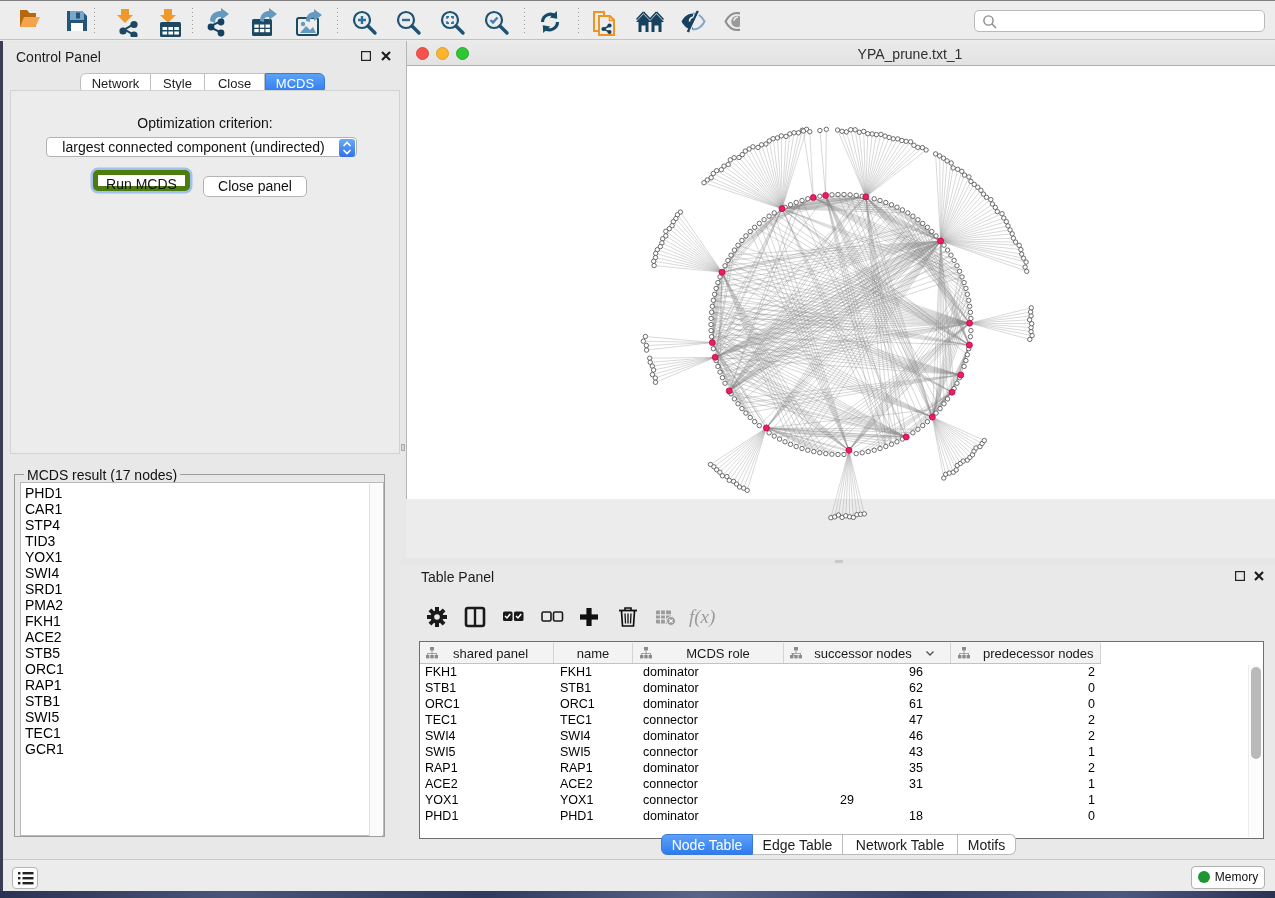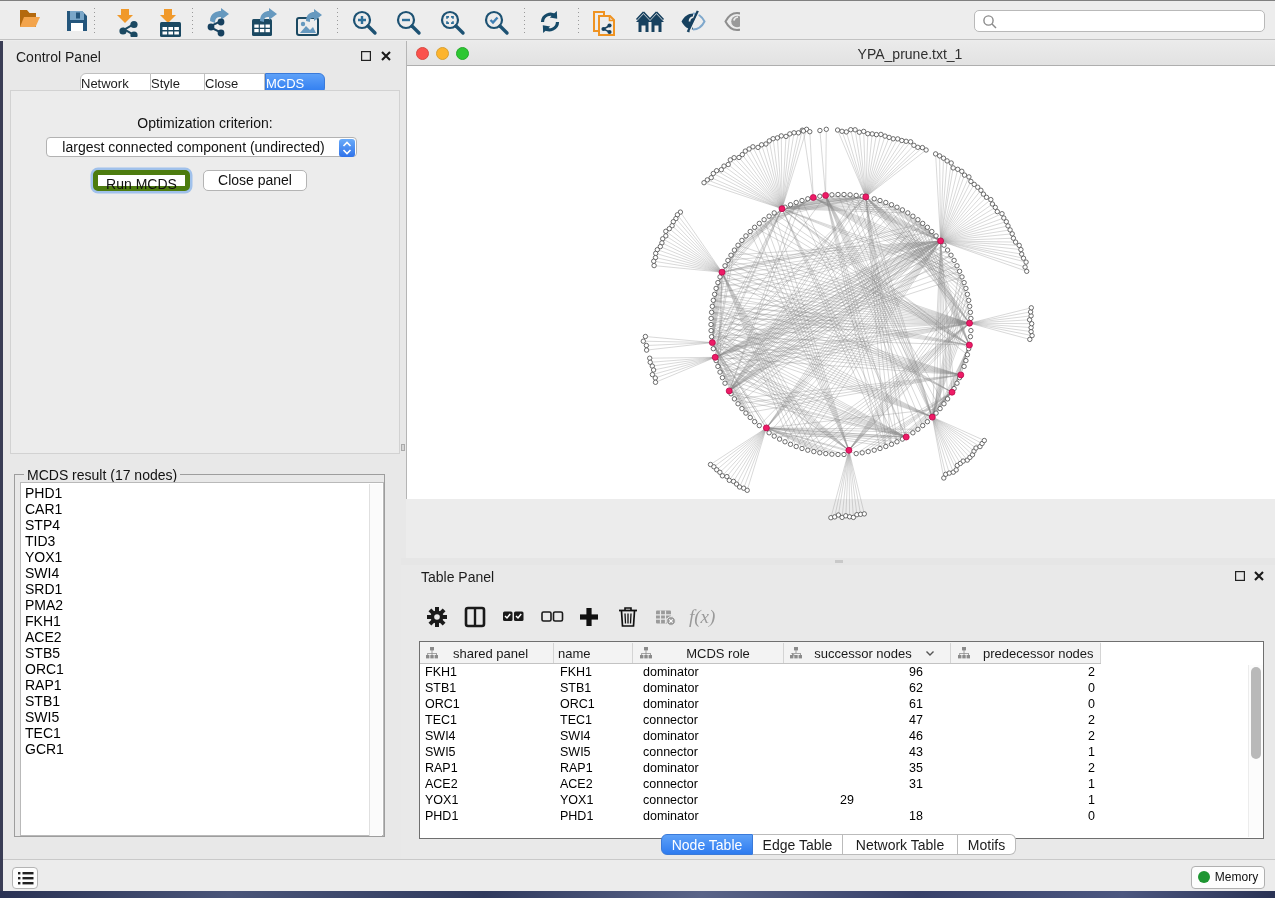--- a/index.html
+++ b/index.html
@@ -5,29 +5,29 @@
 .abs{position:absolute}
 #topline{left:0;top:0;width:1275px;height:1px;background:#808080}
 #toolbar{left:0;top:1px;width:1275px;height:39px;background:#ededed;border-bottom:1px solid #c2c2c2}
 .sep{position:absolute;top:7px;height:27px;width:1px;background-image:linear-gradient(#9a9a9a 34%,rgba(0,0,0,0) 0%);background-size:1px 4px}
 #searchbox{position:absolute;left:974px;top:9px;width:291px;height:22px;background:#fff;border:1px solid #b9b9b9;border-radius:5px}
 #ctrlpanel{left:3px;top:41px;width:397px;height:818px;background:#e8e8e8}
 #leftsliver{left:0;top:41px;width:3px;height:857px;background:#3a3d55}
 .paneltitle{font-size:14px;color:#1c1c1c}
 .winbtn{position:absolute;width:10px;height:10px}
 .tabrow{position:absolute;left:77px;top:32px;height:21px;font-size:13px}
-.tab{position:absolute;top:0;height:21px;background:#fff;border:1px solid #c0c0c0;color:#1c1c1c;text-align:left;line-height:20px}
+.tab{position:absolute;top:0;height:21px;background:#fff;border:1px solid #c0c0c0;color:#1c1c1c;text-align:center;line-height:20px}
 .tabsel{background:linear-gradient(#5ea1f8,#2d7bf0);border:1px solid #3a7ad9;color:#fff}
 #cpcontent{left:7px;top:49px;width:390px;height:364px;background:#ececec;border:1px solid #d2d2d2;border-radius:0}
 #optlabel{left:0;top:24px;width:388px;text-align:center;font-size:14px;color:#111}
 #combo{left:35px;top:46px;width:311px;height:20px;background:#fff;border:1px solid #b2b2b2;border-radius:4px;font-size:14px;color:#111;text-align:center;line-height:18px;padding-right:16px}
 #combobtn{right:1px;top:1px;width:16px;height:18px;border-radius:3px;background:linear-gradient(#6aabf9,#2f72ea)}
 .btn{position:absolute;height:21px;background:#fff;border:1px solid #b4b4b4;border-radius:5px;font-size:14px;color:#111;text-align:center;line-height:19px}
 #runbtn{left:82px;top:79px;width:97px;border:5px solid #4d7c0f;box-shadow:0 0 0 2.5px rgba(110,165,235,.6)}
-#closebtn{left:192px;top:79px;width:104px}
+#closebtn{left:192px;top:85px;width:104px}
 #mcdsbox{left:11px;top:433px;width:371px;height:363px;border:1px solid #9d9d9d}
 #mcdslabel{left:9px;top:-8px;background:#e8e8e8;padding:0 3px;font-size:14px;color:#111}
 #mcdslist{left:5px;top:7px;width:364px;height:354px;background:#fff;border:1px solid #b9b9b9;font-size:14px;color:#000}
 #mcdslist .li{height:16px;line-height:16px;padding-left:4px}
 #mcdstrack{right:1px;top:1px;width:13px;height:352px;background:#fbfbfb;border-left:1px solid #e0e0e0}
 #vsplit{left:400px;top:41px;width:6px;height:818px;background:#e8e8e8}
 #netframe{left:406px;top:41px;width:869px;height:458px;background:#fff;border-left:1px solid #b5b5b5}
 #nettitle{left:0;top:0;width:868px;height:25px;background:linear-gradient(#ebebeb,#e2e2e2);border-bottom:1px solid #aeaeae}
 .tl{position:absolute;top:6px;width:13px;height:13px;border-radius:50%}
 #nettitletext{left:0;top:5px;width:1006px;text-align:center;font-size:14px;color:#2f2f2f}
@@ -1197,21 +1197,21 @@
    <svg class="abs" style="left:6px;top:5px" width="12" height="12" viewBox="0 0 12 12">
           <g fill="#8a8a8a">
             <rect x="4" y="0" width="4" height="3.4"></rect>
             <rect x="0" y="8" width="3.4" height="3.4"></rect>
             <rect x="4.3" y="8" width="3.4" height="3.4"></rect>
             <rect x="8.6" y="8" width="3.4" height="3.4"></rect>
             <path d="M5.6 3 H6.4 V6 H5.6 Z M1.3 6 H10.8 V6.8 H1.3 Z M1.3 6 H2.1 V8.4 H1.3 Z M5.6 6 H6.4 V8.4 H5.6 Z M10 6 H10.8 V8.4 H10 Z"></path>
           </g>
         </svg>
    <div class="hlab" style="left:33px;width:70px;text-align:center">shared panel</div>
-   <div class="hlab" style="left:138px;width:70px;">name</div>
+   <div class="hlab" style="left:138px;width:70px;text-align:center">name</div>
    <svg class="abs" style="left:220px;top:5px" width="12" height="12" viewBox="0 0 12 12">
           <g fill="#8a8a8a">
             <rect x="4" y="0" width="4" height="3.4"></rect>
             <rect x="0" y="8" width="3.4" height="3.4"></rect>
             <rect x="4.3" y="8" width="3.4" height="3.4"></rect>
             <rect x="8.6" y="8" width="3.4" height="3.4"></rect>
             <path d="M5.6 3 H6.4 V6 H5.6 Z M1.3 6 H10.8 V6.8 H1.3 Z M1.3 6 H2.1 V8.4 H1.3 Z M5.6 6 H6.4 V8.4 H5.6 Z M10 6 H10.8 V8.4 H10 Z"></path>
           </g>
         </svg>
    <div class="hlab" style="left:263px;width:70px;text-align:center">MCDS role</div>

